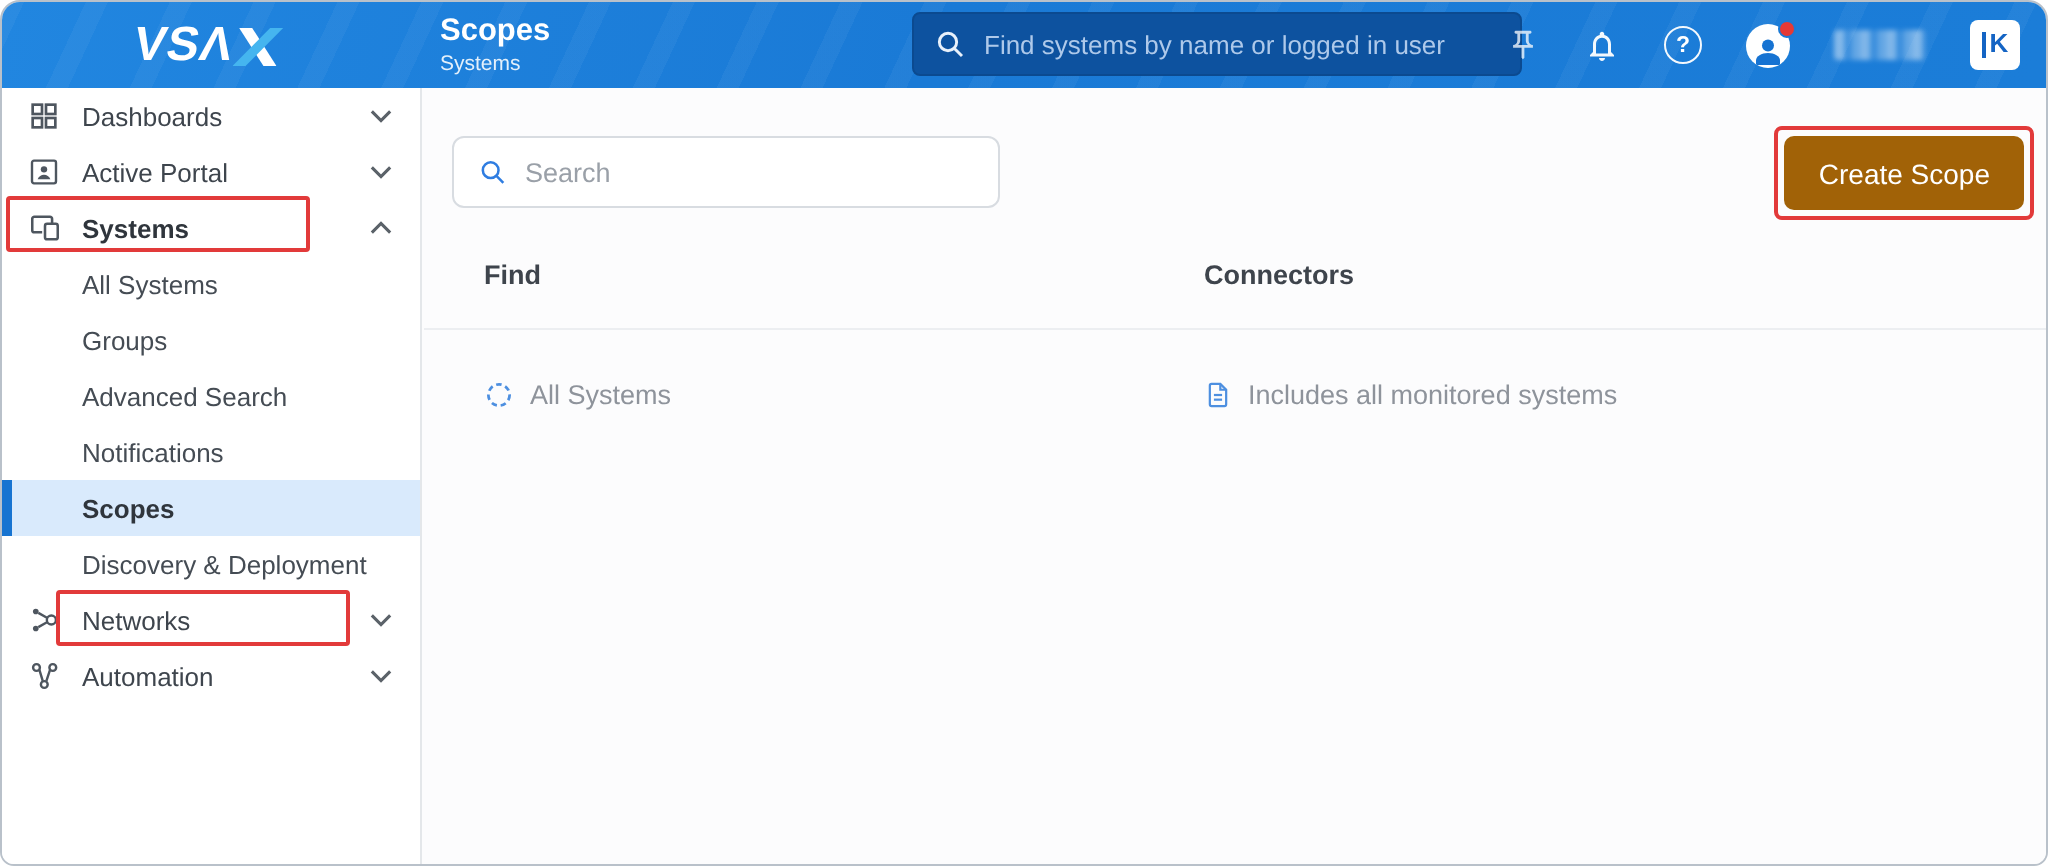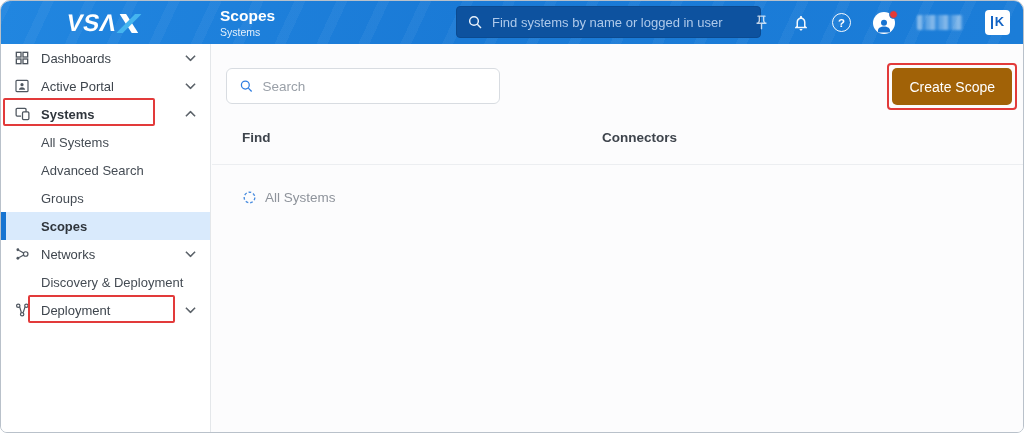--- a/index.html
+++ b/index.html
@@ -227,59 +227,62 @@
         <svg width="11" height="7" viewBox="0 0 12 7" fill="none" stroke="currentColor" stroke-width="1.7">
             <polyline points="1,6 6,1 11,6"></polyline>
           </svg>
       </span>
     </div>
 
     <div class="srow child">
       <span class="slabel">All Systems</span>
     </div>
     <div class="srow child">
+      <span class="slabel">Groups</span>
+    </div>
+    <div class="srow child">
       <span class="slabel">Advanced Search</span>
     </div>
     <div class="srow child">
-      <span class="slabel">Groups</span>
+      <span class="slabel">Notifications</span>
     </div>
     <div class="srow child bold selected">
       <span class="slabel">Scopes</span>
     </div>
+    <div class="srow child">
+      <span class="slabel">Discovery &amp; Deployment</span>
+    </div>
+
     <div class="srow parent">
       <span class="sicon">
         <svg width="17" height="17" viewBox="0 0 24 24" fill="none" stroke="currentColor" stroke-width="1.7">
           <circle cx="5.5" cy="6" r="2" fill="currentColor" stroke="none"></circle>
           <circle cx="5.5" cy="18" r="2" fill="currentColor" stroke="none"></circle>
           <circle cx="16.5" cy="12" r="3.2"></circle>
           <path d="M7.3 7l6.4 3.6M7.3 17l6.4-3.6"></path>
         </svg>
       </span>
       <span class="slabel">Networks</span>
       <span class="chev">
         <svg width="11" height="7" viewBox="0 0 12 7" fill="none" stroke="currentColor" stroke-width="1.7">
             <polyline points="1,1 6,6 11,1"></polyline>
           </svg>
       </span>
     </div>
 
-    <div class="srow child">
-      <span class="slabel">Discovery &amp; Deployment</span>
-    </div>
-
     <div class="srow parent">
       <span class="sicon">
         <svg width="17" height="17" viewBox="0 0 24 24" fill="none" stroke="currentColor" stroke-width="1.7">
           <circle cx="6" cy="6" r="2.4"></circle>
           <circle cx="17.5" cy="6" r="2.4"></circle>
           <circle cx="11.5" cy="18" r="2.4"></circle>
           <path d="M8 7.5l2.4 8M15.6 7.5l-2.6 8"></path>
         </svg>
       </span>
-      <span class="slabel">Deployment</span>
+      <span class="slabel">Automation</span>
       <span class="chev">
         <svg width="11" height="7" viewBox="0 0 12 7" fill="none" stroke="currentColor" stroke-width="1.7">
             <polyline points="1,1 6,6 11,1"></polyline>
           </svg>
       </span>
     </div>
 
     <div class="anno anno-systems"></div>
     <div class="anno anno-scopes"></div>
   </div>
@@ -303,17 +306,26 @@
         <div class="th">Find</div>
         <div class="th">Connectors</div>
       </div>
       <div class="trow tbody-row">
         <div class="cell">
           <svg width="15" height="15" viewBox="0 0 24 24" fill="none" stroke="#4d8fe0" stroke-width="2.2">
             <circle cx="12" cy="12" r="8.5" stroke-dasharray="4.4 3.1"></circle>
           </svg>
           <span>All Systems</span>
         </div>
+        <div class="cell">
+          <svg width="14" height="15" viewBox="0 0 24 24" fill="none" stroke="#4d8fe0" stroke-width="1.9">
+            <path d="M14 2.5H6.5A1.5 1.5 0 0 0 5 4v16a1.5 1.5 0 0 0 1.5 1.5h11A1.5 1.5 0 0 0 19 20V7.5z"></path>
+            <path d="M14 2.5V7.5H19"></path>
+            <line x1="8.5" y1="12" x2="15.5" y2="12"></line>
+            <line x1="8.5" y1="16" x2="15.5" y2="16"></line>
+          </svg>
+          <span>Includes all monitored systems</span>
+        </div>
       </div>
     </div>
 
   </div>
 </div>
 
 </body></html>

